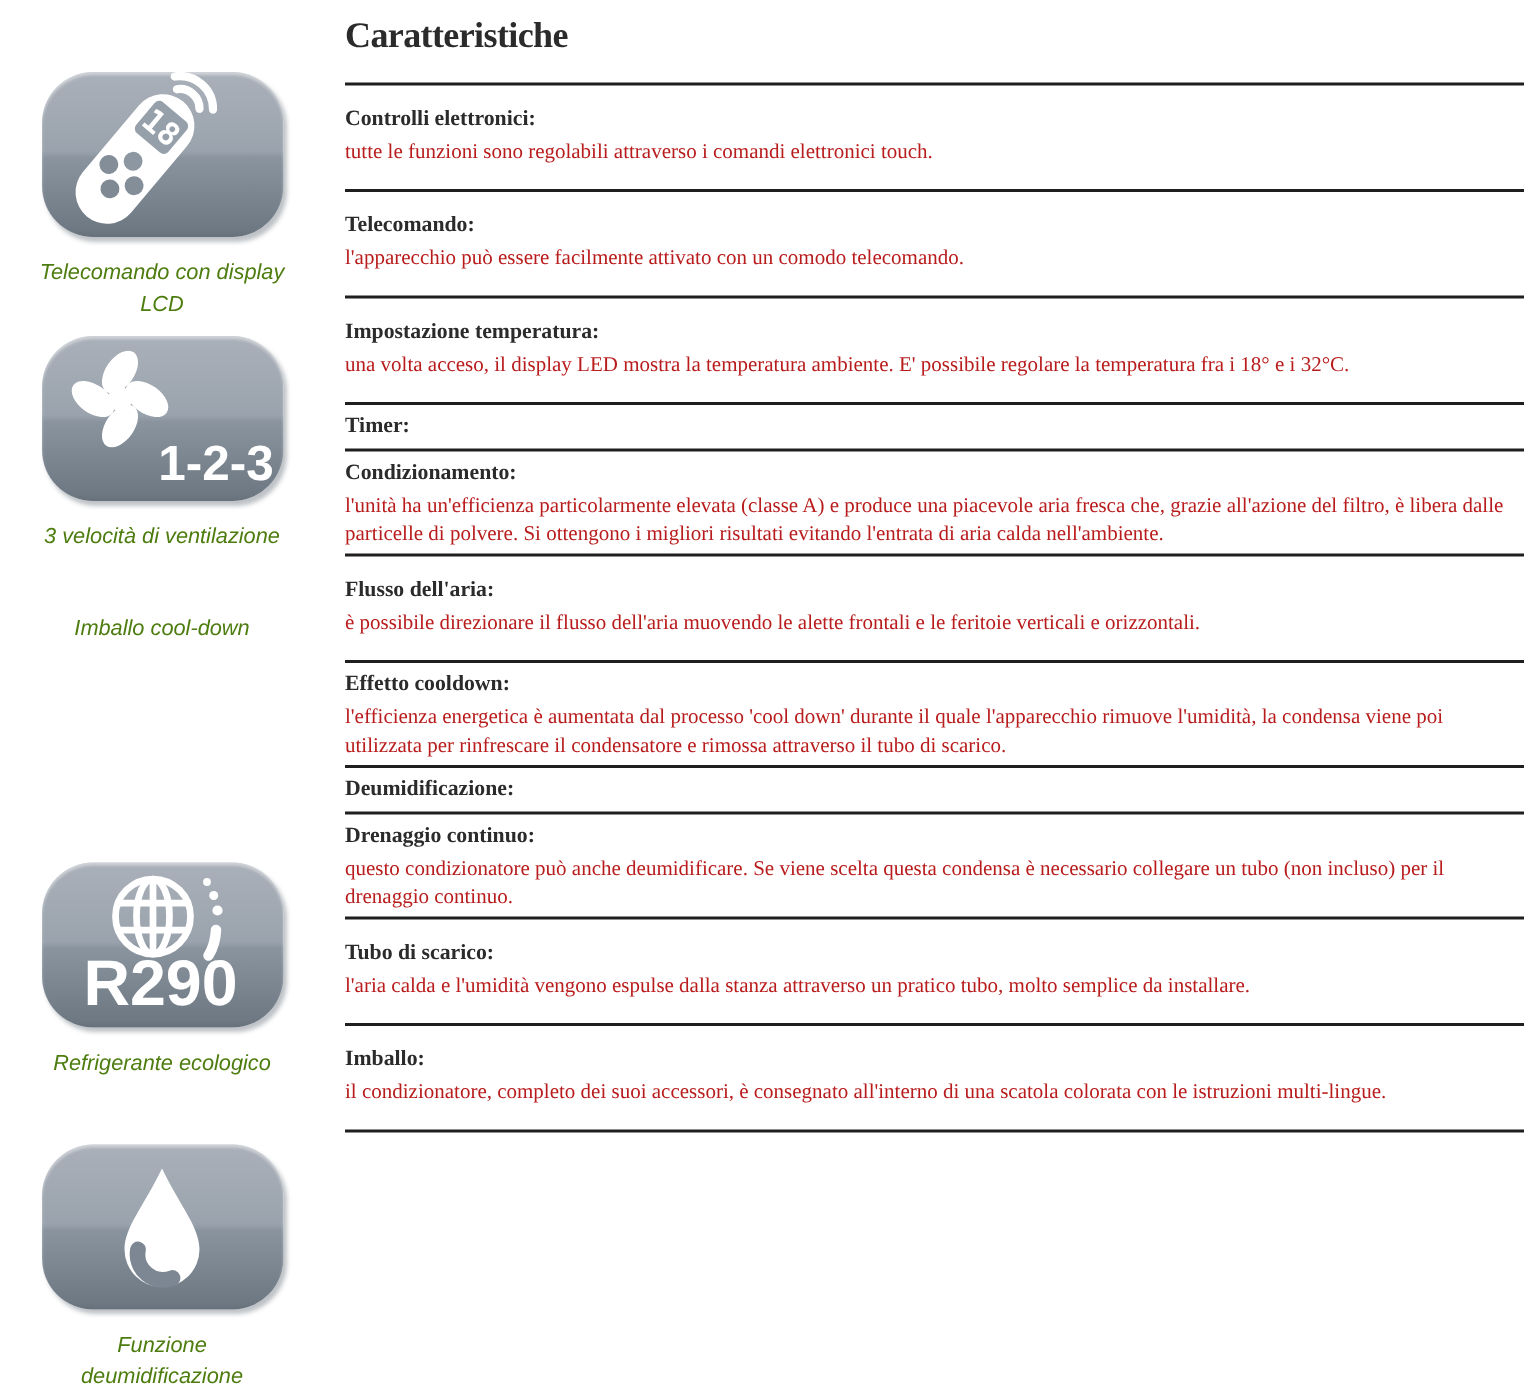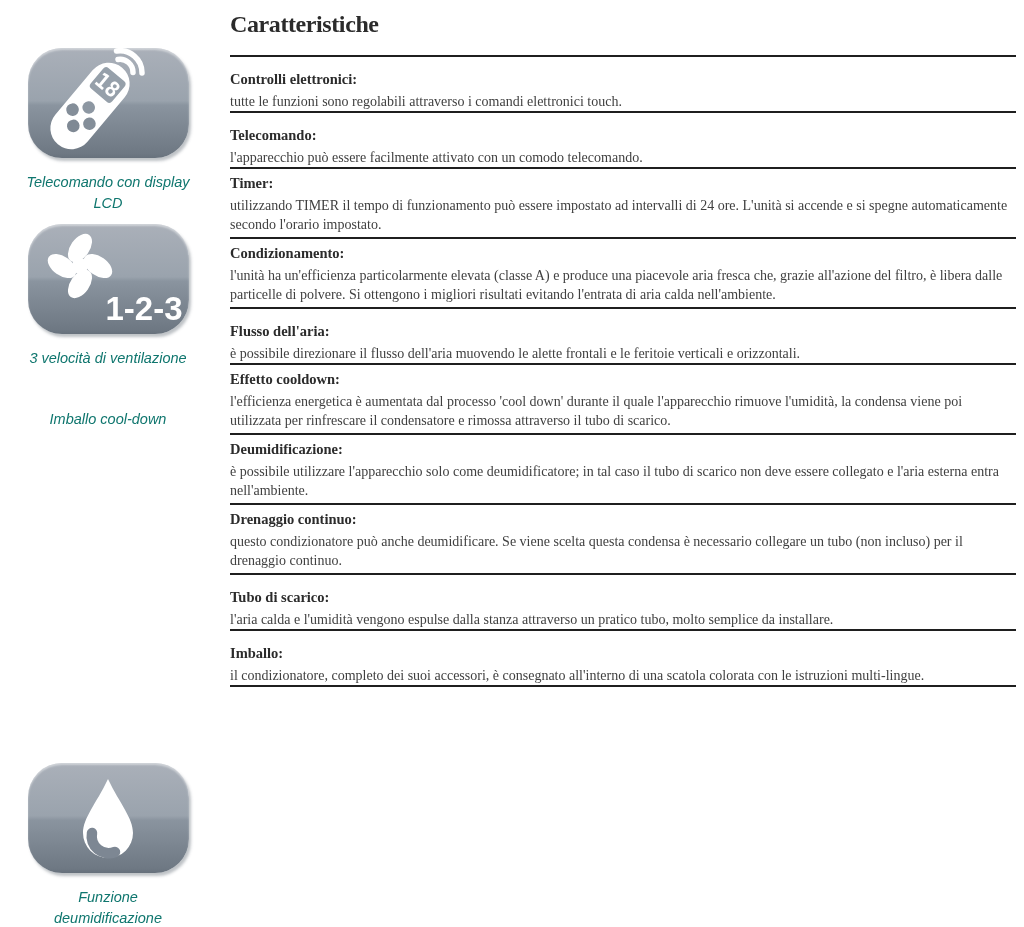--- a/index.html
+++ b/index.html
@@ -35,48 +35,48 @@
   }
   .badge svg { position: absolute; inset: 0; width: 100%; height: 100%; overflow: hidden; border-radius: 34px; }
   .badge svg text { font-family: "Liberation Sans", sans-serif; }
 
   .caption {
     margin: 14px auto 0;
     max-width: 196px;
     font-size: 14.5px;
     line-height: 21px;
     font-style: italic;
-    color: #0f766e;
+    color: #4d7c0f;
     white-space: pre-line;
   }
 
   
   .main { position: absolute; left: 230px; top: 0; width: 786px; font-family: Liberation Serif, serif; }
   .page-title {
     margin: 10px 0 17px 0;
     font-size: 24px;
     line-height: 28px;
     font-weight: bold;
     letter-spacing: -0.4px;
     color: #2b2b2b;
   }
-  .sec { border-top: 2px solid #1f1f1f; padding: 13px 0 0; }
+  .sec { border-top: 2px solid #1f1f1f; padding: 13px 0 15px; }
   .sec.tight { padding: 5px 0 2.5px; }
   .sec h3 {
     margin: 0 0 2px 0;
     font-size: 14.5px;
     line-height: 19.5px;
     font-weight: bold;
     color: #2b2b2b;
   }
   .sec p {
     margin: 0;
     font-size: 14px;
     line-height: 19.5px;
-    color: #404040;
+    color: #b91c1c;
   }
   .end-rule { border-top: 2px solid #1f1f1f; height: 0; }
 </style>
 </head>
 <body>
 
 <aside class="sidebar">
 
   <div class="feature-group g1">
     <div class="badge">
@@ -121,20 +121,41 @@
         <text x="116" y="96" text-anchor="middle" font-size="33" font-weight="bold" fill="#ffffff">1-2-3</text>
       </svg>
     </div>
     <div class="caption">3 velocità di ventilazione</div>
   </div>
 
   <div class="feature-group g3">
     <div class="caption">Imballo cool-down</div>
   </div>
 
+  <div class="feature-group g4">
+    <div class="badge">
+      <svg viewBox="0 0 161 110">
+        <g transform="translate(74 36)" stroke="#ffffff" stroke-width="4.5" fill="none">
+          <circle r="25"></circle>
+          <ellipse rx="11" ry="25"></ellipse>
+          <line x1="0" y1="-25" x2="0" y2="25"></line>
+          <line x1="-23.3" y1="-9" x2="23.3" y2="-9"></line>
+          <line x1="-23.3" y1="9" x2="23.3" y2="9"></line>
+        </g>
+        <g fill="#ffffff">
+          <circle cx="110" cy="13" r="2.6"></circle>
+          <circle cx="114.5" cy="22" r="3"></circle>
+          <circle cx="117" cy="32" r="3.4"></circle>
+          <path d="M 116 45 Q 115.5 55 111 62" stroke="#ffffff" stroke-width="7" fill="none" stroke-linecap="round"></path>
+        </g>
+        <text x="79" y="95" text-anchor="middle" font-size="43" font-weight="bold" fill="#ffffff">R290</text>
+      </svg>
+    </div>
+    <div class="caption">Refrigerante ecologico</div>
+  </div>
 
   <div class="feature-group g5">
     <div class="badge">
       <svg viewBox="0 0 161 110">
         <g transform="translate(80 68)">
           <path d="M0,-52 C 12,-27 25,-13 25,2 A 25,25 0 1,1 -25,2 C -25,-13 -12,-27 0,-52 Z" fill="#ffffff"></path>
           <path d="M -16,2 A 17 17 0 0 0 7,21" stroke="#7d8793" stroke-width="10.5" fill="none" stroke-linecap="round"></path>
         </g>
       </svg>
     </div>
@@ -150,45 +171,47 @@
   <section class="sec">
     <h3>Controlli elettronici:</h3>
     <p>tutte le funzioni sono regolabili attraverso i comandi elettronici touch.</p>
   </section>
 
   <section class="sec">
     <h3>Telecomando:</h3>
     <p>l'apparecchio può essere facilmente attivato con un comodo telecomando.</p>
   </section>
 
+  <section class="sec">
+    <h3>Impostazione temperatura:</h3>
+    <p>una volta acceso, il display LED mostra la temperatura ambiente. E' possibile regolare la temperatura fra i 18° e i 32°C.</p>
+  </section>
 
 
   <section class="sec tight">
     <h3>Timer:</h3>
-    <p>utilizzando TIMER il tempo di funzionamento può essere impostato ad intervalli di 24 ore. L'unità si accende e si spegne automaticamente secondo l'orario impostato.</p>
   </section>
 
   <section class="sec tight">
     <h3>Condizionamento:</h3>
     <p>l'unità ha un'efficienza particolarmente elevata (classe A) e produce una piacevole aria fresca che, grazie all'azione del filtro, è libera dalle particelle di polvere. Si ottengono i migliori risultati evitando l'entrata di aria calda nell'ambiente.</p>
   </section>
 
   <section class="sec">
     <h3>Flusso dell'aria:</h3>
     <p>è possibile direzionare il flusso dell'aria muovendo le alette frontali e le feritoie verticali e orizzontali.</p>
   </section>
 
   <section class="sec tight">
     <h3>Effetto cooldown:</h3>
     <p>l'efficienza energetica è aumentata dal processo 'cool down' durante il quale l'apparecchio rimuove l'umidità, la condensa viene poi utilizzata per rinfrescare il condensatore e rimossa attraverso il tubo di scarico.</p>
   </section>
 
   <section class="sec tight">
     <h3>Deumidificazione:</h3>
-    <p>è possibile utilizzare l'apparecchio solo come deumidificatore; in tal caso il tubo di scarico non deve essere collegato e l'aria esterna entra nell'ambiente.</p>
   </section>
 
   <section class="sec tight">
     <h3>Drenaggio continuo:</h3>
     <p>questo condizionatore può anche deumidificare. Se viene scelta questa condensa è necessario collegare un tubo (non incluso) per il drenaggio continuo.</p>
   </section>
 
   <section class="sec">
     <h3>Tubo di scarico:</h3>
     <p>l'aria calda e l'umidità vengono espulse dalla stanza attraverso un pratico tubo, molto semplice da installare.</p>

